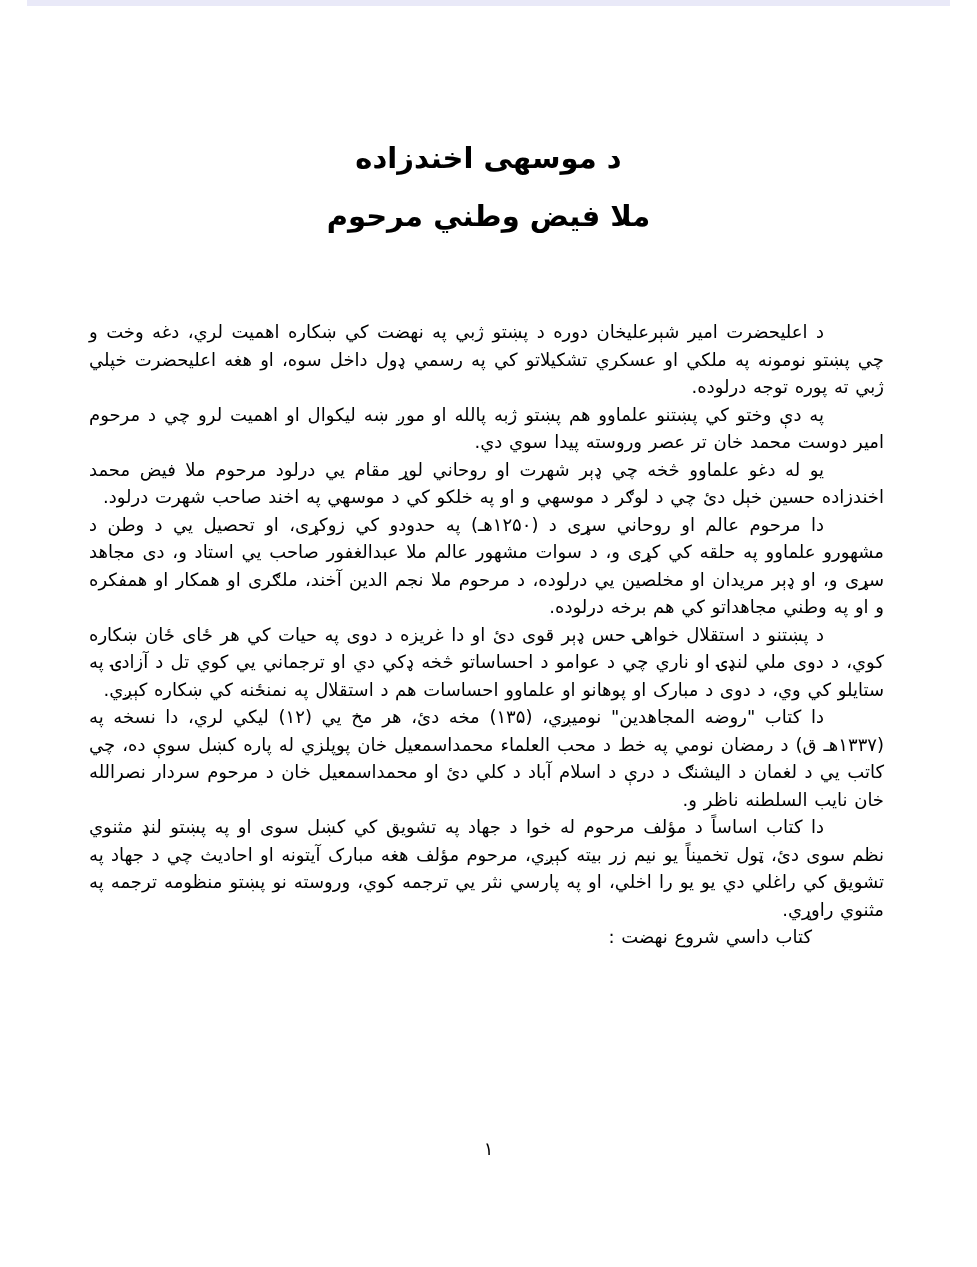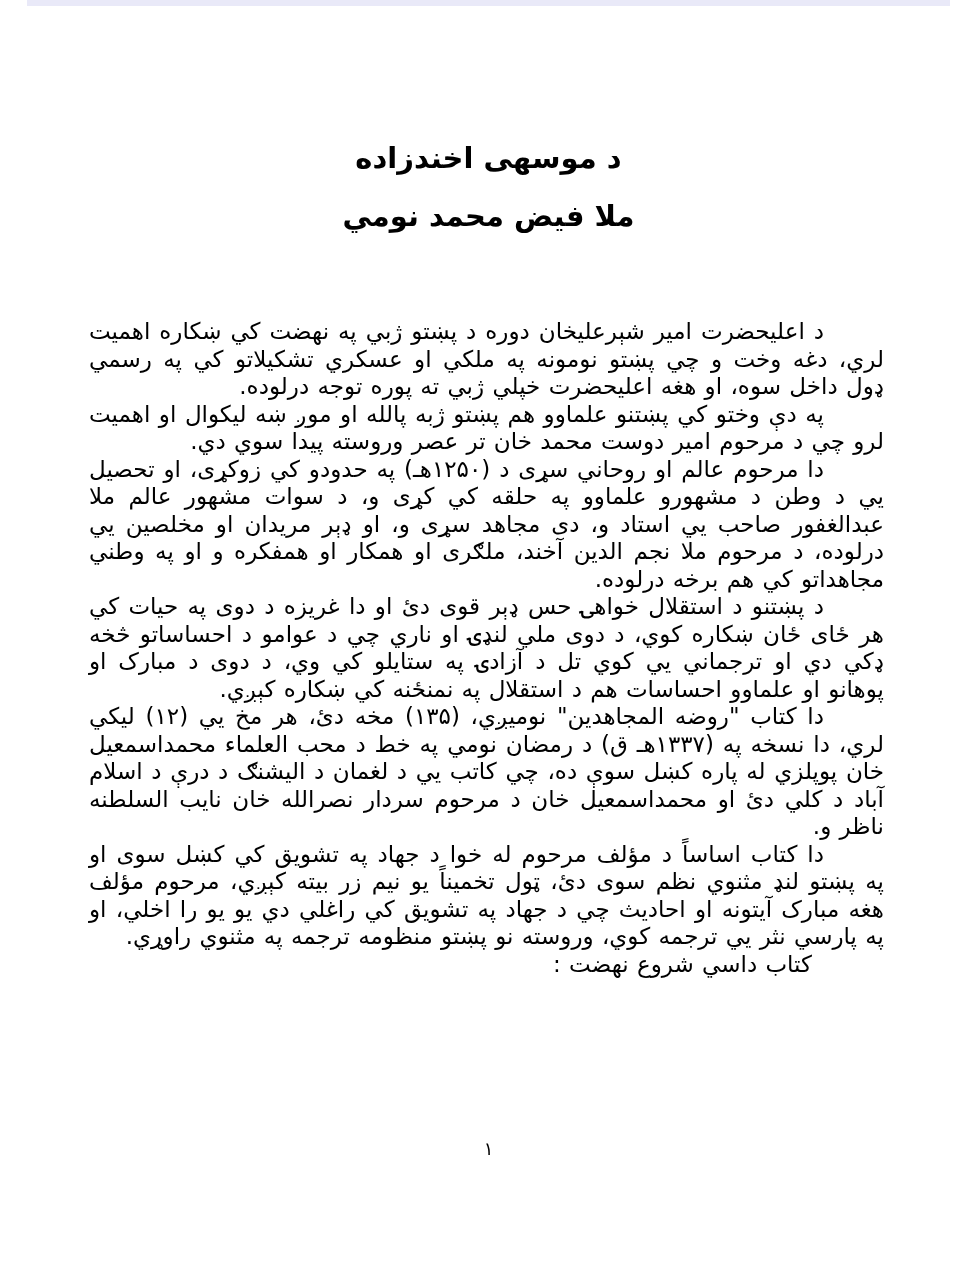--- a/index.html
+++ b/index.html
@@ -39,21 +39,21 @@
     line-height: 40px;
     font-weight: bold;
     color: #000000;
   }
   .body-text {
     position: absolute;
     top: 318px;
     right: 66px;
     left: 62px;
     text-align: justify;
-    font-size: 23px;
+    font-size: 18px;
     line-height: 27.5px;
   }
   .para {
     margin: 0;
     padding: 0;
     text-indent: 60px;
     word-spacing: 1px;
   }
   .para.closing {
     text-indent: 72px;
@@ -71,26 +71,27 @@
 </style>
 </head>
 <body>
 
 <div class="page">
 
   <div class="top-bar"></div>
 
   <header class="title-block">
     <h1>د موسهی اخندزاده</h1>
-    <h1>ملا فیض محمد نومي</h1>
+    <h1>ملا فیض وطني مرحوم</h1>
   </header>
 
   <main class="body-text">
     <p class="para">د اعلیحضرت امیر شېرعلیخان دوره د پښتو ژبي په نهضت کي ښکاره اهمیت لري، دغه وخت و چي پښتو نومونه په ملکي او عسکري تشکیلاتو کي په رسمي ډول داخل سوه، او هغه اعلیحضرت خپلي ژبي ته پوره توجه درلوده.</p>
     <p class="para">په دې وختو کي پښتنو علماوو هم پښتو ژبه پالله او موږ ښه لیکوال او اهمیت لرو چي د مرحوم امیر دوست محمد خان تر عصر وروسته پیدا سوي دي.</p>
+    <p class="para">یو له دغو علماوو څخه چي ډېر شهرت او روحاني لوړ مقام یي درلود مرحوم ملا فیض محمد اخندزاده حسین خېل دئ چي د لوګر د موسهي و او په خلکو کي د موسهي په اخند صاحب شهرت درلود.</p>
     <p class="para">دا مرحوم عالم او روحاني سړی د (۱۲۵۰هـ) په حدودو کي زوکړی، او تحصیل یي د وطن د مشهورو علماوو په حلقه کي کړی و، د سوات مشهور عالم ملا عبدالغفور صاحب یي استاد و، دی مجاهد سړی و، او ډېر مریدان او مخلصین یي درلوده، د مرحوم ملا نجم الدین آخند، ملګری او همکار او همفکره و او په وطني مجاهداتو کي هم برخه درلوده.</p>
     <p class="para">د پښتنو د استقلال خواهۍ حس ډېر قوی دئ او دا غریزه د دوی په حیات کي هر ځای ځان ښکاره کوي، د دوی ملي لنډۍ او ناري چي د عوامو د احساساتو څخه ډکي دي او ترجماني یي کوي تل د آزادۍ په ستایلو کي وي، د دوی د مبارک او پوهانو او علماوو احساسات هم د استقلال په نمنځنه کي ښکاره کېږي.</p>
     <p class="para">دا کتاب "روضه المجاهدین" نومیږي، (۱۳۵) مخه دئ، هر مخ یي (۱۲) لیکي لري، دا نسخه په (۱۳۳۷هـ ق) د رمضان نومي په خط د محب العلماء محمداسمعیل خان پوپلزي له پاره کښل سوې ده، چي کاتب یي د لغمان د الیشنګ د درې د اسلام آباد د کلي دئ او محمداسمعیل خان د مرحوم سردار نصرالله خان نایب السلطنه ناظر و.</p>
     <p class="para">دا کتاب اساساً د مؤلف مرحوم له خوا د جهاد په تشویق کي کښل سوی او په پښتو لنډ مثنوي نظم سوی دئ، ټول تخمیناً یو نیم زر بیته کېږي، مرحوم مؤلف هغه مبارک آیتونه او احادیث چي د جهاد په تشویق کي راغلي دي یو یو را اخلي، او په پارسي نثر یي ترجمه کوي، وروسته نو پښتو منظومه ترجمه په مثنوي راوړي.</p>
     <p class="para closing">کتاب داسي شروع نهضت :</p>
   </main>
 
   <footer>
     <span class="page-number">۱</span>
   </footer>

